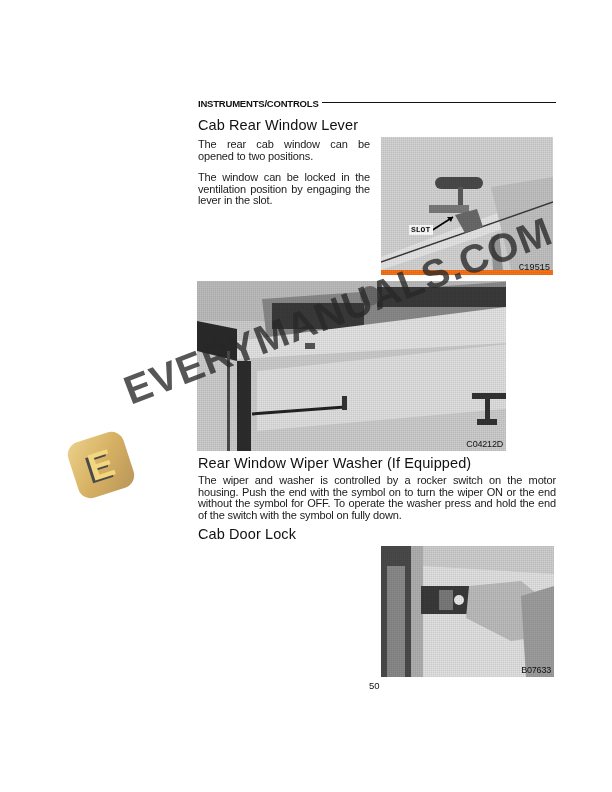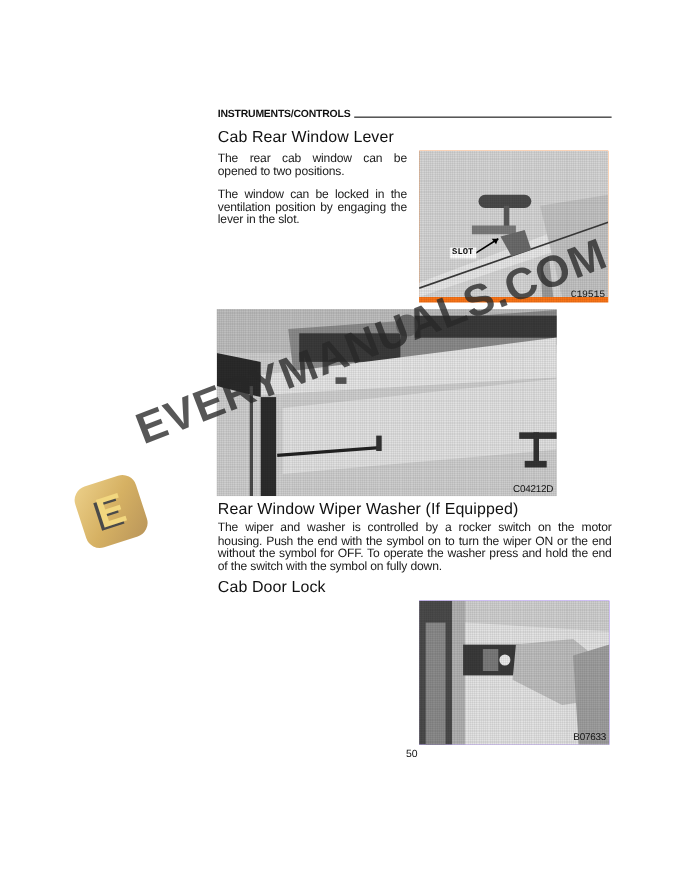--- a/index.html
+++ b/index.html
@@ -19,21 +19,21 @@
       position: absolute;
       left: 0; top: 0;
       width: 612px; height: 792px;
     }
     .running-header {
       position: absolute;
       left: 198px;
       top: 98px;
       width: 358px;
       display: flex;
-      align-items: flex-end;
+      align-items: center;
       font-size: 9.5px;
       font-weight: bold;
       letter-spacing: -0.2px;
       color: #111;
     }
     .running-header .rule {
       flex: 1;
       border-bottom: 1.2px solid #111;
       margin-left: 3px;
       margin-bottom: 2px;

